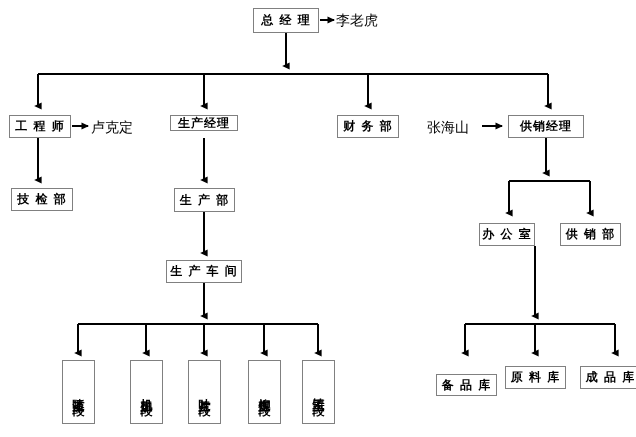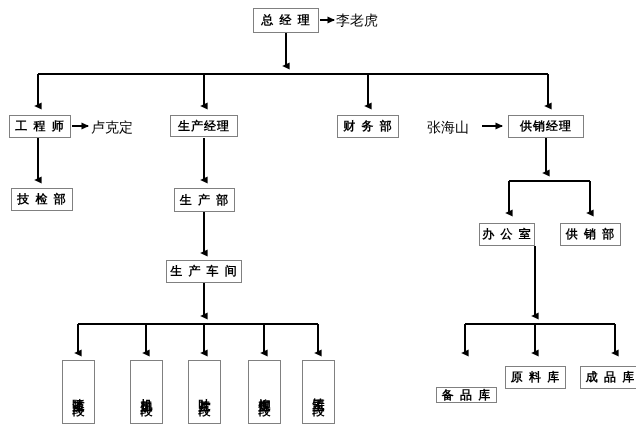--- a/index.html
+++ b/index.html
@@ -104,21 +104,21 @@
       <line x1="615" y1="324" x2="615" y2="353" marker-end="url(#arw)"></line>
     </g>
   </svg>
 
   <div class="node" style="left:253px;top:8px;width:66px;height:25px;">总 经 理</div>
   <div class="label" style="left:336px;top:13px;">李老虎</div>
 
   <div class="node" style="left:9px;top:115px;width:62px;height:23px;">工 程 师</div>
   <div class="label" style="left:91px;top:120px;">卢克定</div>
 
-  <div class="node" style="left:170px;top:115px;width:68px;height:22px;">生产经理</div>
+  <div class="node" style="left:170px;top:115px;width:68px;height:16px;">生产经理</div>
 
   <div class="node" style="left:337px;top:115px;width:62px;height:23px;">财 务 部</div>
 
   <div class="label" style="left:427px;top:120px;">张海山</div>
   <div class="node" style="left:508px;top:115px;width:76px;height:23px;">供销经理</div>
 
   <div class="node" style="left:11px;top:188px;width:62px;height:23px;">技 检 部</div>
 
   <div class="node" style="left:174px;top:188px;width:61px;height:24px;">生 产 部</div>
 
@@ -127,17 +127,17 @@
   <div class="node" style="left:479px;top:223px;width:56px;height:23px;">办 公 室</div>
 
   <div class="node" style="left:560px;top:223px;width:61px;height:23px;">供 销 部</div>
 
   <div class="node vert" style="left:62px;top:360px;width:33px;height:64px;">喷漆工段</div>
   <div class="node vert" style="left:130px;top:360px;width:33px;height:64px;">机加工段</div>
   <div class="node vert" style="left:188px;top:360px;width:33px;height:64px;">叶片工段</div>
   <div class="node vert" style="left:248px;top:360px;width:33px;height:64px;">柳焊工段</div>
   <div class="node vert" style="left:302px;top:360px;width:33px;height:64px;">铸工工段</div>
 
-  <div class="node" style="left:436px;top:387px;width:61px;height:16px;">备 品 库</div>
+  <div class="node" style="left:436px;top:374px;width:61px;height:22px;">备 品 库</div>
   <div class="node" style="left:505px;top:366px;width:61px;height:23px;">原 料 库</div>
   <div class="node" style="left:580px;top:366px;width:61px;height:23px;">成 品 库</div>
 
 </div>
 
 </body></html>

